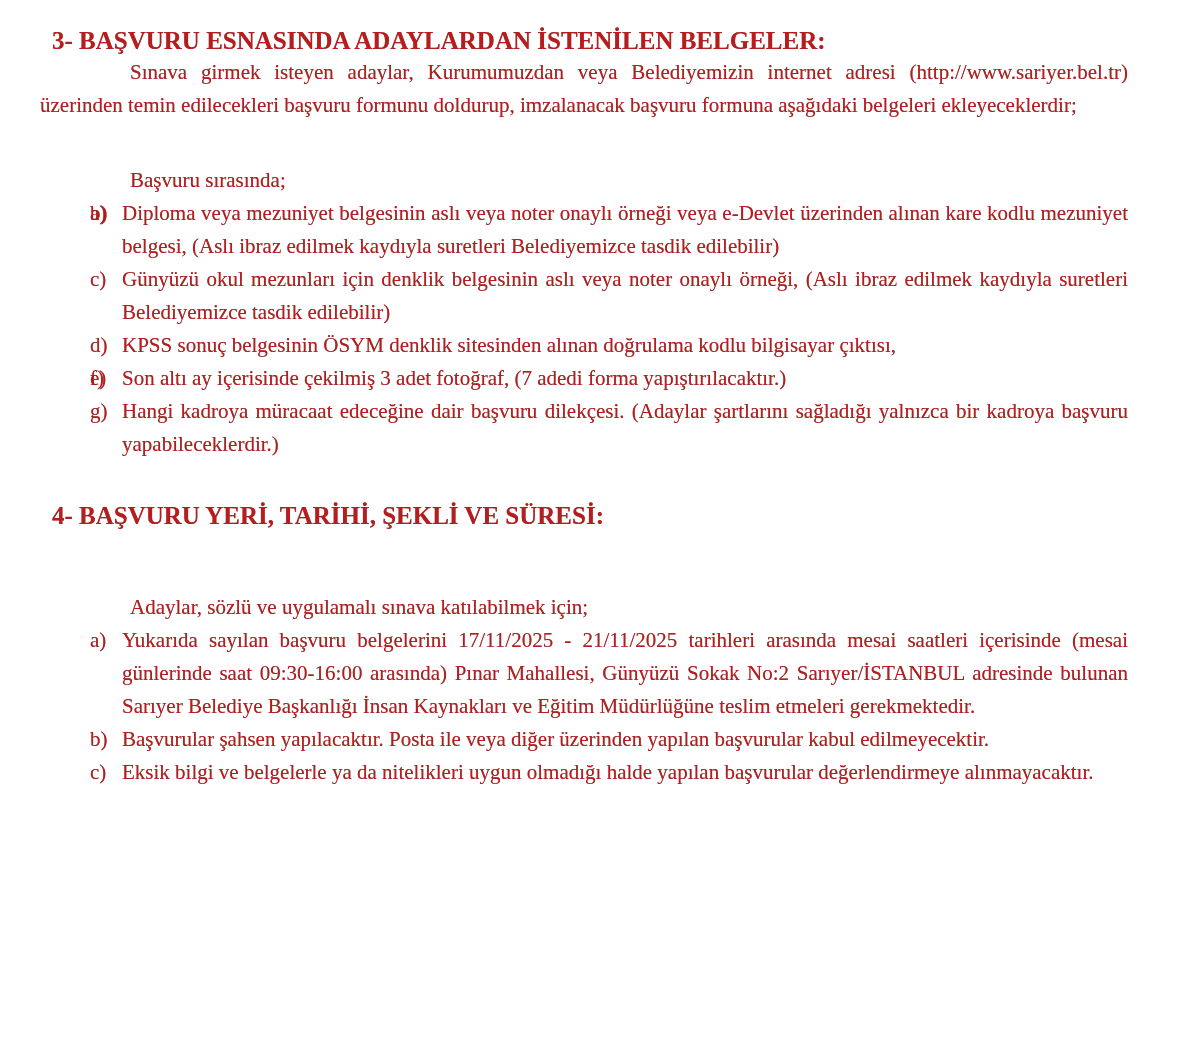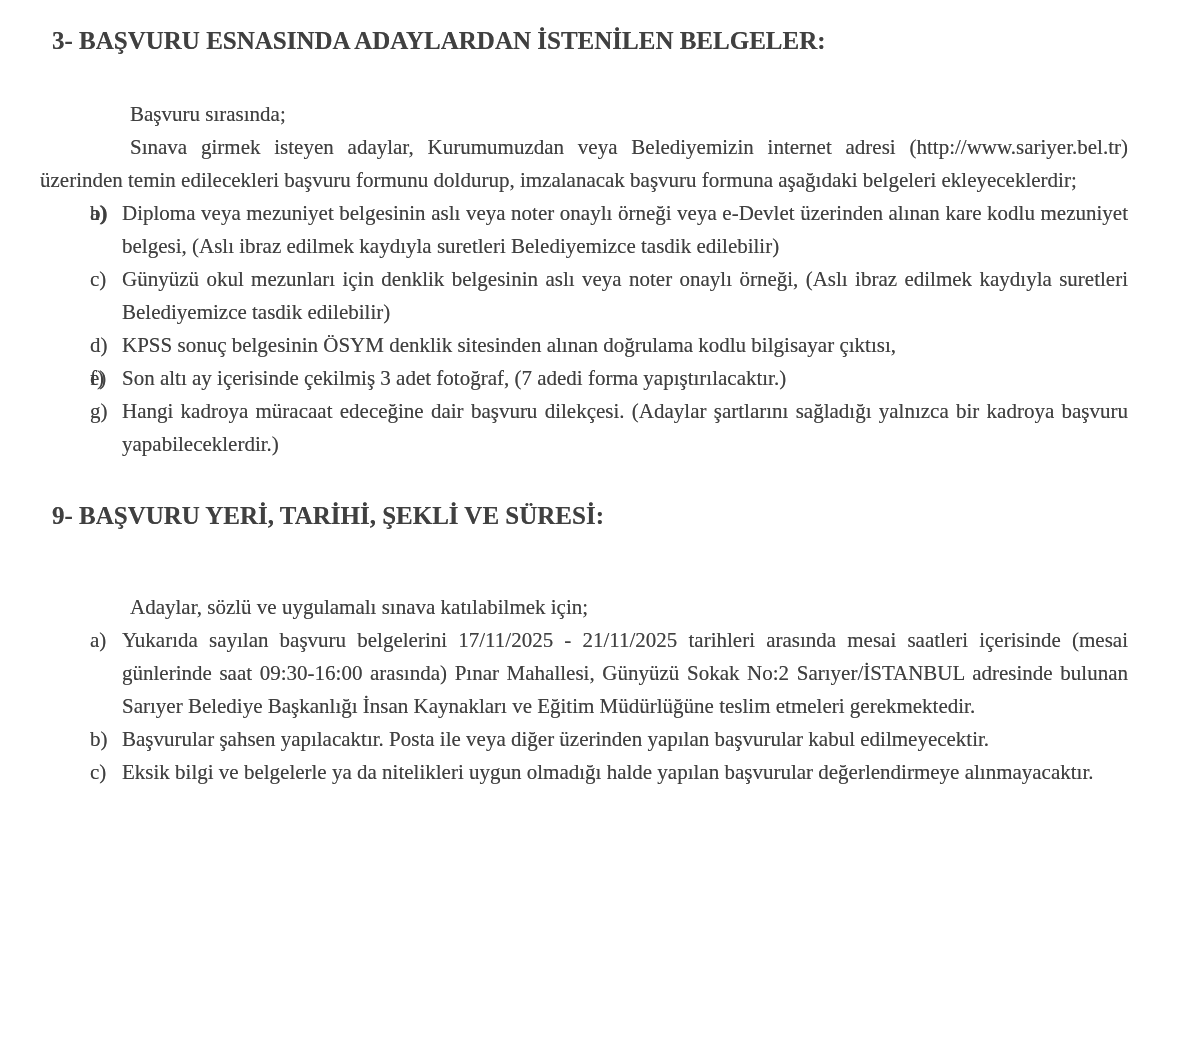--- a/index.html
+++ b/index.html
@@ -7,21 +7,21 @@
     padding: 0;
     background: #ffffff;
   }
   .page {
     box-sizing: border-box;
     width: 1200px;
     height: 1044px;
     padding: 26px 72px 10px 40px;
     background: #ffffff;
     font-family: "Liberation Serif", serif;
-    color: #404040;
+    color: #b91c1c;
     font-size: 21px;
     line-height: 33px;
     text-shadow: 0 0 0.6px rgba(20,20,20,0.45); 
     overflow: hidden;
   }
   .sec-heading {
     font-family: "Liberation Serif", serif;
     font-size: 25px;
     font-weight: bold;
     line-height: 30px;
@@ -57,22 +57,22 @@
     top: 0;
   }
 </style>
 </head>
 <body>
 
 <div class="page">
 
   <div class="sec-heading">3- BAŞVURU ESNASINDA ADAYLARDAN İSTENİLEN BELGELER:</div>
 
+  <p class="intro">Sınava girmek isteyen adaylar, Kurumumuzdan veya Belediyemizin internet adresi (http://www.sariyer.bel.tr) üzerinden temin edilecekleri başvuru formunu doldurup, imzalanacak başvuru formuna aşağıdaki belgeleri ekleyeceklerdir;</p>
   <p class="intro first">Başvuru sırasında;</p>
-  <p class="intro">Sınava girmek isteyen adaylar, Kurumumuzdan veya Belediyemizin internet adresi (http://www.sariyer.bel.tr) üzerinden temin edilecekleri başvuru formunu doldurup, imzalanacak başvuru formuna aşağıdaki belgeleri ekleyeceklerdir;</p>
 
   <div class="list">
     <div class="list-item">
       <span class="item-letter">a)</span>
     </div>
     <div class="list-item">
       <span class="item-letter">b)</span>
       <span class="item-text">Diploma veya mezuniyet belgesinin aslı veya noter onaylı örneği veya e-Devlet üzerinden alınan kare kodlu mezuniyet belgesi, (Aslı ibraz edilmek kaydıyla suretleri Belediyemizce tasdik edilebilir)</span>
     </div>
     <div class="list-item">
@@ -89,21 +89,21 @@
     <div class="list-item">
       <span class="item-letter">f)</span>
       <span class="item-text">Son altı ay içerisinde çekilmiş 3 adet fotoğraf, (7 adedi forma yapıştırılacaktır.)</span>
     </div>
     <div class="list-item">
       <span class="item-letter">g)</span>
       <span class="item-text">Hangi kadroya müracaat edeceğine dair başvuru dilekçesi. (Adaylar şartlarını sağladığı yalnızca bir kadroya başvuru yapabileceklerdir.)</span>
     </div>
   </div>
 
-  <div class="sec-heading sec4">9- BAŞVURU YERİ, TARİHİ, ŞEKLİ VE SÜRESİ:</div>
+  <div class="sec-heading sec4">4- BAŞVURU YERİ, TARİHİ, ŞEKLİ VE SÜRESİ:</div>
 
   <p class="intro sec4-intro">Adaylar, sözlü ve uygulamalı sınava katılabilmek için;</p>
 
   <div class="list">
     <div class="list-item">
       <span class="item-letter">a)</span>
       <span class="item-text">Yukarıda sayılan başvuru belgelerini 17/11/2025 - 21/11/2025 tarihleri arasında mesai saatleri içerisinde (mesai günlerinde saat 09:30-16:00 arasında) Pınar Mahallesi, Günyüzü Sokak No:2 Sarıyer/İSTANBUL adresinde bulunan Sarıyer Belediye Başkanlığı İnsan Kaynakları ve Eğitim Müdürlüğüne teslim etmeleri gerekmektedir.</span>
     </div>
     <div class="list-item">
       <span class="item-letter">b)</span>

